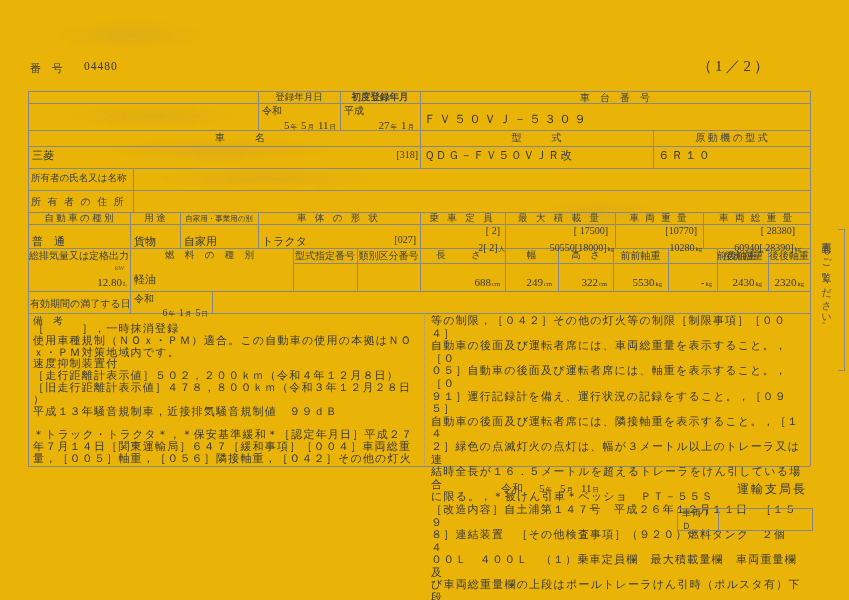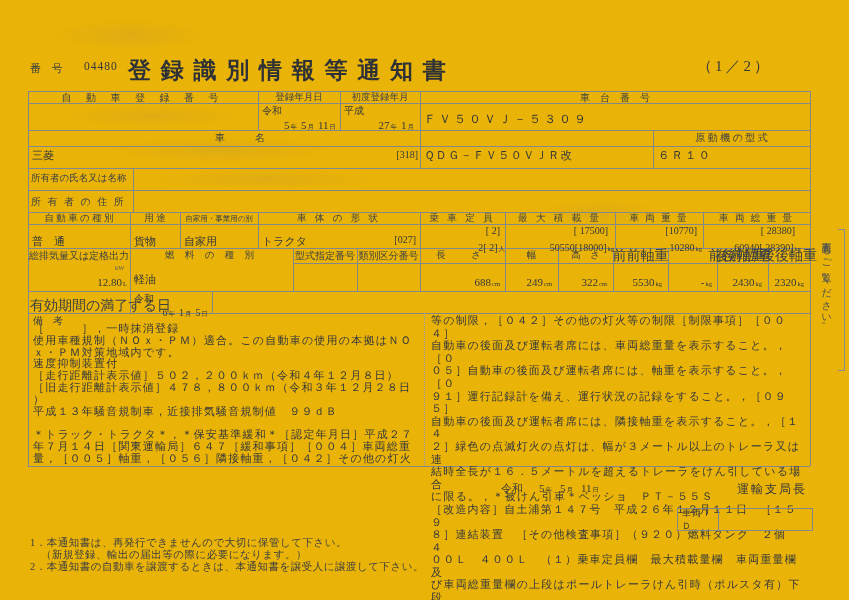--- a/index.html
+++ b/index.html
@@ -8,21 +8,21 @@
     position:relative; width:849px; height:600px;
     background:#eab308;
     font-family:"Liberation Serif","DejaVu Serif",serif;
     color:#34383c; overflow:hidden;
   }
   .t { position:absolute; white-space:nowrap; }
   .ctr { display:flex; align-items:center; justify-content:center; text-align:center; }
   .hl { position:absolute; height:1px; background:#85888b; }
   .vl { position:absolute; width:1px; background:#85888b; }
   .vl-dot { position:absolute; width:0; border-left:1px dotted #9a9da0; }
-  .fs7  { font-size:7.5px; } .fs8 { font-size:10px; } .fs9 { font-size:14px; }
+  .fs7  { font-size:7.5px; } .fs8 { font-size:10px; } .fs9 { font-size:10px; }
   .fs95 { font-size:9.5px; } .fs10 { font-size:10px; } .fs11 { font-size:11px; }
   .fs115{ font-size:11.5px; } .fs12 { font-size:12px; }
   .lbl { color:#3c4044; }
   .u  { font-size:6.5px; margin-left:1px; }
   .num { font-size:11px; }
   .du { font-size:6.5px; margin:0 4px 0 1px; }
   .title {
     position:absolute; left:128px; top:55px; font-size:23px; font-weight:600;
     letter-spacing:2px; color:#2e3236;
   }
@@ -65,21 +65,20 @@
 <div class="page">
 
   <div class="smudge" style="left:55px;top:20px;width:150px;height:30px;"></div>
   <div class="smudge" style="left:65px;top:106px;width:175px;height:20px;"></div>
   <div class="smudge" style="left:110px;top:138px;width:220px;height:24px;"></div>
   <div class="smudge" style="left:150px;top:170px;width:230px;height:18px;"></div>
   <div class="smudge" style="left:540px;top:200px;width:120px;height:26px;"></div>
 
   <div class="t fs11 lbl" style="left:30px;top:61px;letter-spacing:4px;">番 号</div>
   <div class="t fs115" style="left:76px;top:60px;letter-spacing:1px;padding-left:8px;">04480</div>
-  <div class="title">登 録 識 別 情 報 等 通 知 書</div>
   <div class="t" style="left:697px;top:57px;font-size:15px;letter-spacing:3px;">（1／2）</div>
 
   <div class="hl" style="left:28px;top:91px;width:782px;"></div>
   <div class="hl" style="left:28px;top:466px;width:782px;"></div>
   <div class="vl" style="left:28px;top:91px;height:375px;"></div>
   <div class="vl" style="left:810px;top:91px;height:375px;"></div>
 
   <div class="hl" style="left:28px;top:103px;width:782px;"></div>
   <div class="hl" style="left:28px;top:130px;width:782px;"></div>
   <div class="hl" style="left:28px;top:146px;width:782px;"></div>
@@ -107,36 +106,36 @@
   <div class="vl" style="left:293px;top:248px;height:43px;"></div>
   <div class="vl" style="left:357px;top:248px;height:43px;"></div>
   <div class="vl" style="left:558px;top:248px;height:43px;"></div>
   <div class="vl" style="left:613px;top:248px;height:43px;"></div>
   <div class="vl" style="left:668px;top:248px;height:43px;"></div>
   <div class="vl" style="left:717px;top:248px;height:43px;"></div>
   <div class="vl" style="left:768px;top:248px;height:43px;"></div>
   <div class="vl" style="left:212px;top:291px;height:22px;"></div>
   <div class="vl-dot" style="left:424px;top:313px;height:153px;"></div>
 
-  <div class="t ctr fs10 lbl" style="left:28px;top:92px;width:230px;height:11px;letter-spacing:6px;">自 動 車 登 録 番 号</div>
   <div class="t ctr fs95 lbl" style="left:258px;top:92px;width:82px;height:11px;">登録年月日</div>
-  <div class="t ctr fs95 lbl" style="left:340px;top:92px;width:80px;height:11px;">初度登録年月</div>
+  <div class="t ctr fs95 lbl" style="left:340px;top:92px;width:80px;height:11px;font-weight:bold;">初度登録年月</div>
   <div class="t ctr fs10 lbl" style="left:420px;top:92px;width:390px;height:11px;">車　台　番　号</div>
 
   <div class="t fs10" style="left:262px;top:104px;">令和</div>
   <div class="t" style="right:513px;top:115px;">
     <span class="num">5</span><span class="du">年</span><span class="num">5</span><span class="du">月</span><span class="num">11</span><span class="du" style="margin-right:0;">日</span>
   </div>
   <div class="t fs10" style="left:344px;top:104px;">平成</div>
   <div class="t" style="right:435px;top:115px;">
     <span class="num">27</span><span class="du">年</span><span class="num">1</span><span class="du" style="margin-right:0;">月</span>
   </div>
   <div class="t fs12" style="left:424px;top:111px;letter-spacing:3px;">ＦＶ５０ＶＪ－５３０９</div>
 
   <div class="t ctr fs10 lbl" style="left:28px;top:132px;width:392px;height:12px;padding-left:32px;">車　　　名</div>
+  <div class="t ctr fs10 lbl" style="left:420px;top:132px;width:233px;height:12px;">型　　　式</div>
   <div class="t ctr fs10 lbl" style="left:653px;top:132px;width:157px;height:12px;">原 動 機 の 型 式</div>
 
   <div class="t fs11" style="left:32px;top:148px;">三菱</div>
   <div class="t fs10" style="right:431px;top:149px;">[318]</div>
   <div class="t fs115" style="left:424px;top:148px;letter-spacing:1px;">ＱＤＧ－ＦＶ５０ＶＪＲ改</div>
   <div class="t fs115" style="left:658px;top:148px;letter-spacing:2px;">６Ｒ１０</div>
 
   <div class="t fs95 lbl" style="left:31px;top:172px;">所有者の氏名又は名称</div>
   <div class="t fs11" style="left:140px;top:172px;"></div>
   <div class="t fs10 lbl" style="left:31px;top:195px;letter-spacing:2px;">所 有 者 の 住 所</div>
@@ -229,17 +228,14 @@
   <div class="issue-line">
     <span class="fs11" style="margin-right:16px;">令和</span><span class="fs11">5</span><span class="du" style="margin-right:8px;">年</span><span class="fs11">5</span><span class="du" style="margin-right:8px;">月</span><span class="fs11">11</span><span class="du" style="margin-right:0;">日</span>
   </div>
   <div class="t fs12" style="left:737px;top:481px;letter-spacing:2px;">運輸支局長</div>
 
   <div class="vid-box">
     <div class="vid-label">車両ＩＤ</div>
     <div class="vid-value"></div>
   </div>
 
-  <div class="footer-notes">1．本通知書は、再発行できませんので大切に保管して下さい。
-　（新規登録、輸出の届出等の際に必要になります。）
-2．本通知書の自動車を譲渡するときは、本通知書を譲受人に譲渡して下さい。</div>
 
 </div>
 
 </body></html>

